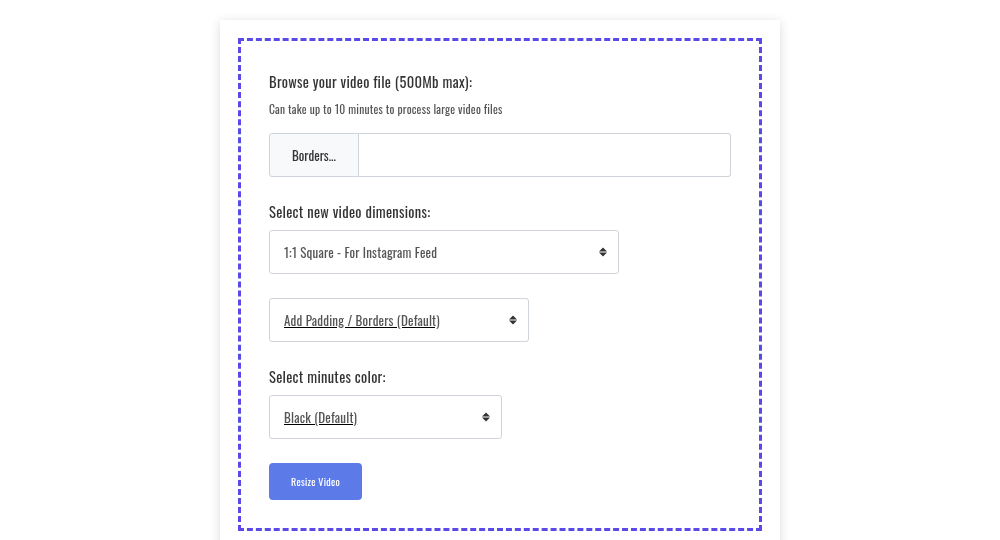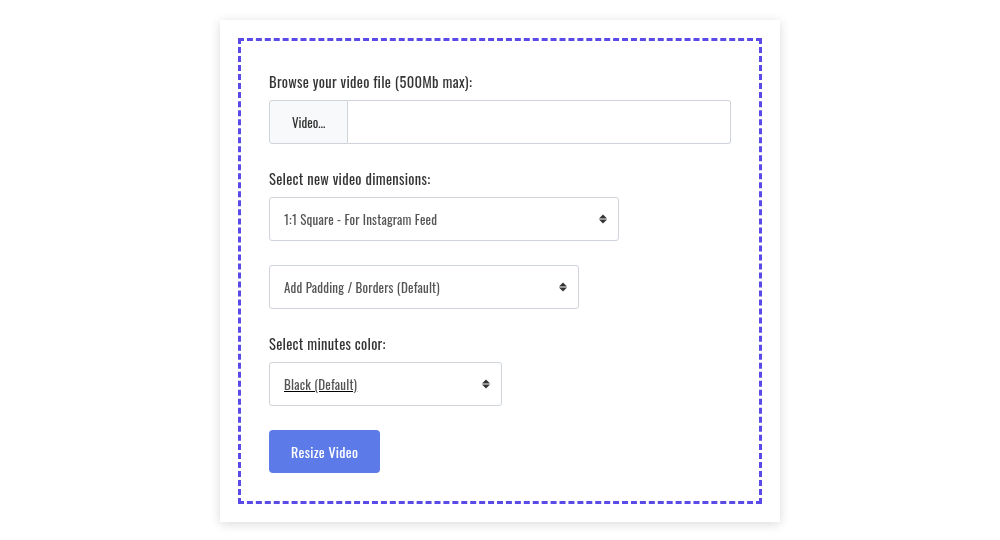--- a/index.html
+++ b/index.html
@@ -95,21 +95,22 @@
       cursor: pointer;
       border-radius: 3px;
       letter-spacing: 0.2px;
     }
     
     .select-wrapper.w-310 {
       width: 350px;
     }
     
     .select-wrapper.w-310b {
-      width: 310px;
+      width: 260px;
+      text-decoration: underline;
     }
     
     .select-arrows {
       position: absolute;
       right: 12px;
       top: 50%;
       transform: translateY(-50%);
       pointer-events: none;
       display: flex;
       flex-direction: column;
@@ -129,38 +130,39 @@
     
     .arrow-down {
       border-top: 4px solid #333;
     }
     
     .submit-btn {
       background: #5d7be8;
       border: none;
       color: #fff;
       padding: 11px 22px;
-      font-size: 14px;
+      font-size: 10px;
       font-family: 'Oswald', 'Arial Narrow', sans-serif;
       font-stretch: condensed;
       cursor: pointer;
       border-radius: 4px;
       letter-spacing: 0.3px;
     }
   </style>
 </head>
 <body>
 
 <div class="card">
   <div class="dashed-container">
     
     <div class="section-label">Browse your video file (500Mb max):</div>
+    <div class="sub-label">Can take up to 10 minutes to process large video files</div>
     
     <div class="file-input-row">
-      <button class="browse-btn">Video…</button>
+      <button class="browse-btn">Borders…</button>
       <input type="text" class="file-display" readonly="" value="" style="">
     </div>
     
     <div class="section-label">Select new video dimensions:</div>
     <div class="select-wrapper w-310">
       <div class="select-field">1:1 Square - For Instagram Feed</div>
       <div class="select-arrows">
         <div class="arrow-up"></div>
         <div class="arrow-down"></div>
       </div>

